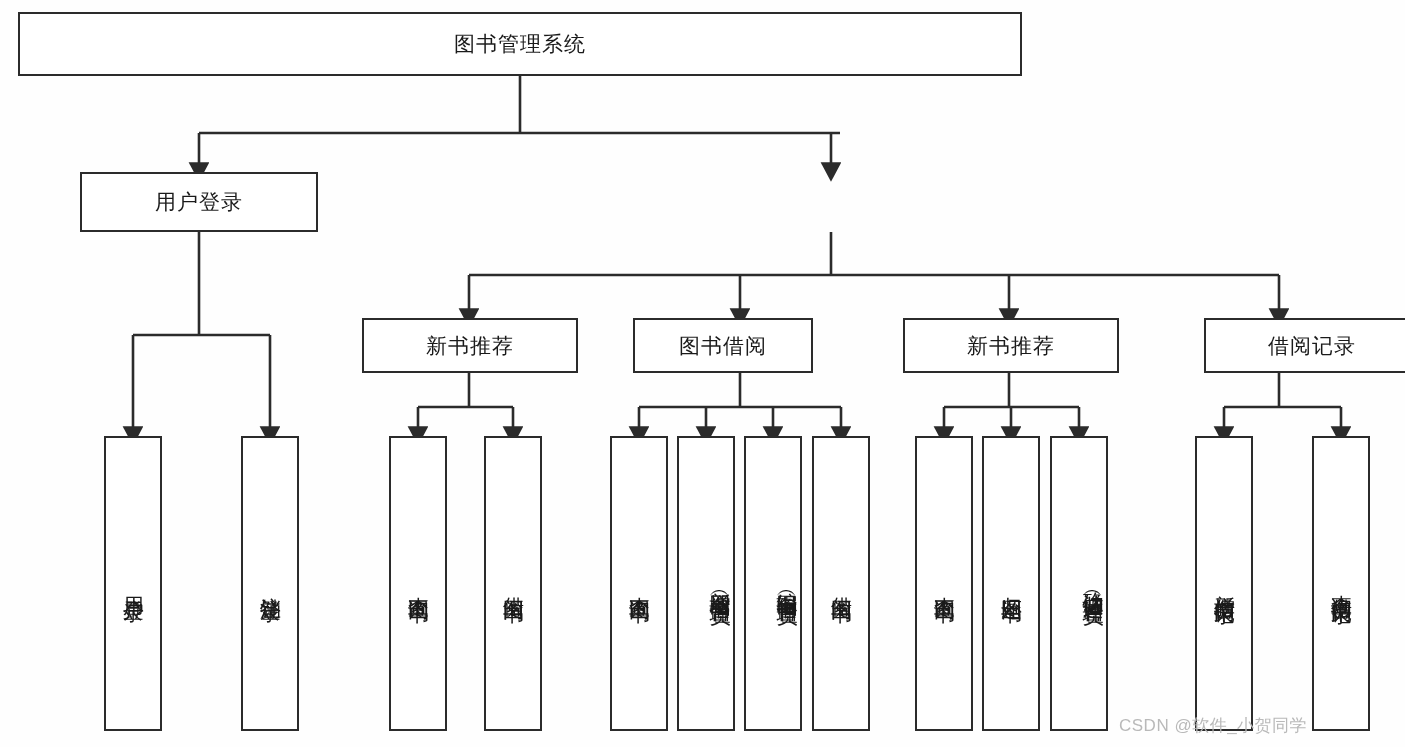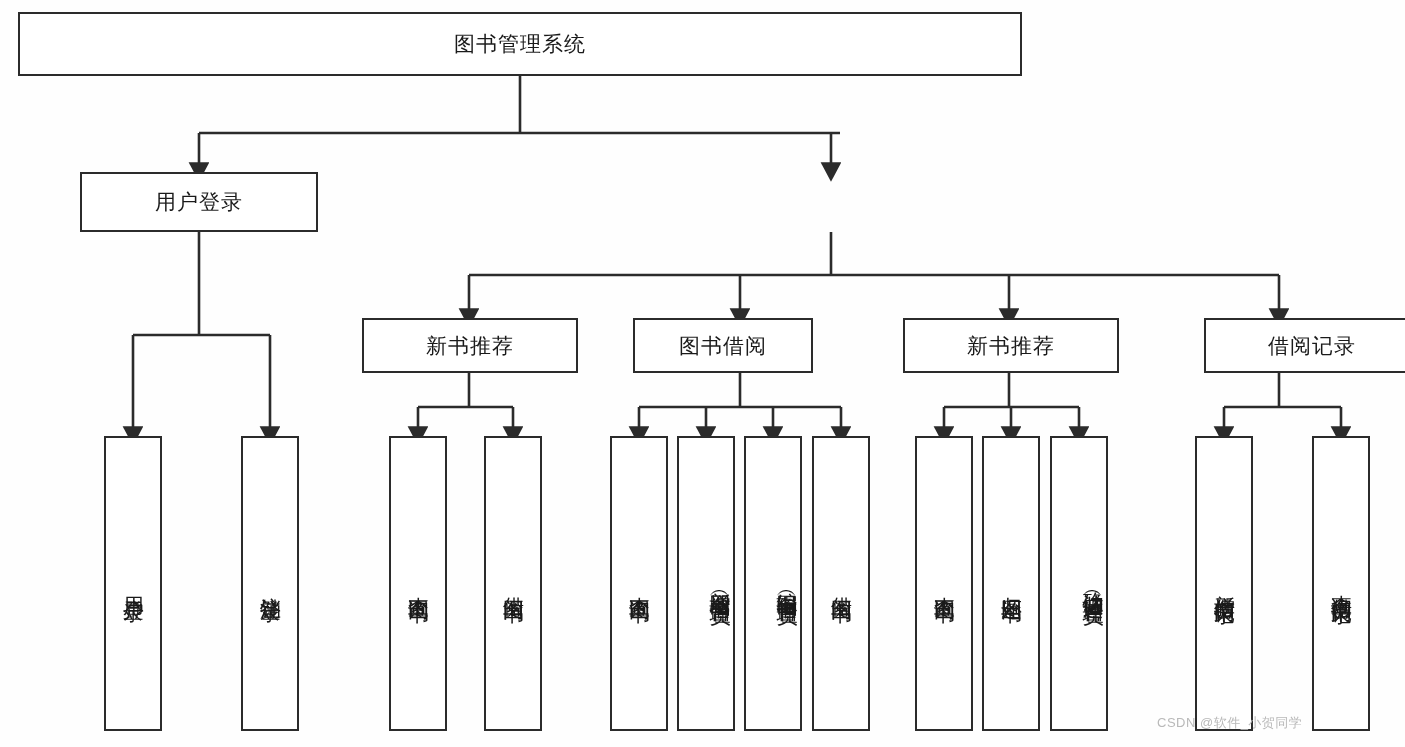--- a/index.html
+++ b/index.html
@@ -5,21 +5,21 @@
   html,body{margin:0;padding:0;background:#ffffff;}
   body{width:1405px;height:747px;overflow:hidden;font-family:"Liberation Sans","DejaVu Sans",sans-serif;}
   #stage{position:relative;width:1405px;height:747px;background:#fefefe;}
   svg.wires{position:absolute;left:0;top:0;width:1405px;height:747px;pointer-events:none;}
   .node{position:absolute;box-sizing:border-box;background:#ffffff;border:2px solid #2b2b2b;
         display:flex;align-items:center;justify-content:center;color:#1a1a1a;}
   .node.h{font-size:21px;letter-spacing:1px;}
   .node.v{writing-mode:vertical-rl;text-orientation:upright;font-size:21px;line-height:1.28;
           letter-spacing:2px;padding-top:8px;padding-bottom:8px;align-items:flex-start;justify-content:center;}
   .node.v.mid{align-items:center;}
-  .watermark{position:absolute;left:1157px;top:714px;font-size:13px;color:#b9b9b9;white-space:nowrap;letter-spacing:.5px;}
+  .watermark{position:absolute;left:1119px;top:714px;font-size:17px;color:#b9b9b9;white-space:nowrap;letter-spacing:.5px;}
 </style>
 </head>
 <body>
 
 <div id="stage">
 
   <svg class="wires" viewBox="0 0 1405 747">
     <defs>
       <marker id="arrow" markerWidth="11" markerHeight="11" refX="2.2" refY="4" orient="auto" markerUnits="strokeWidth">
         <path d="M0,0 L0,8 L7.5,4 z" fill="#2b2b2b"></path>

